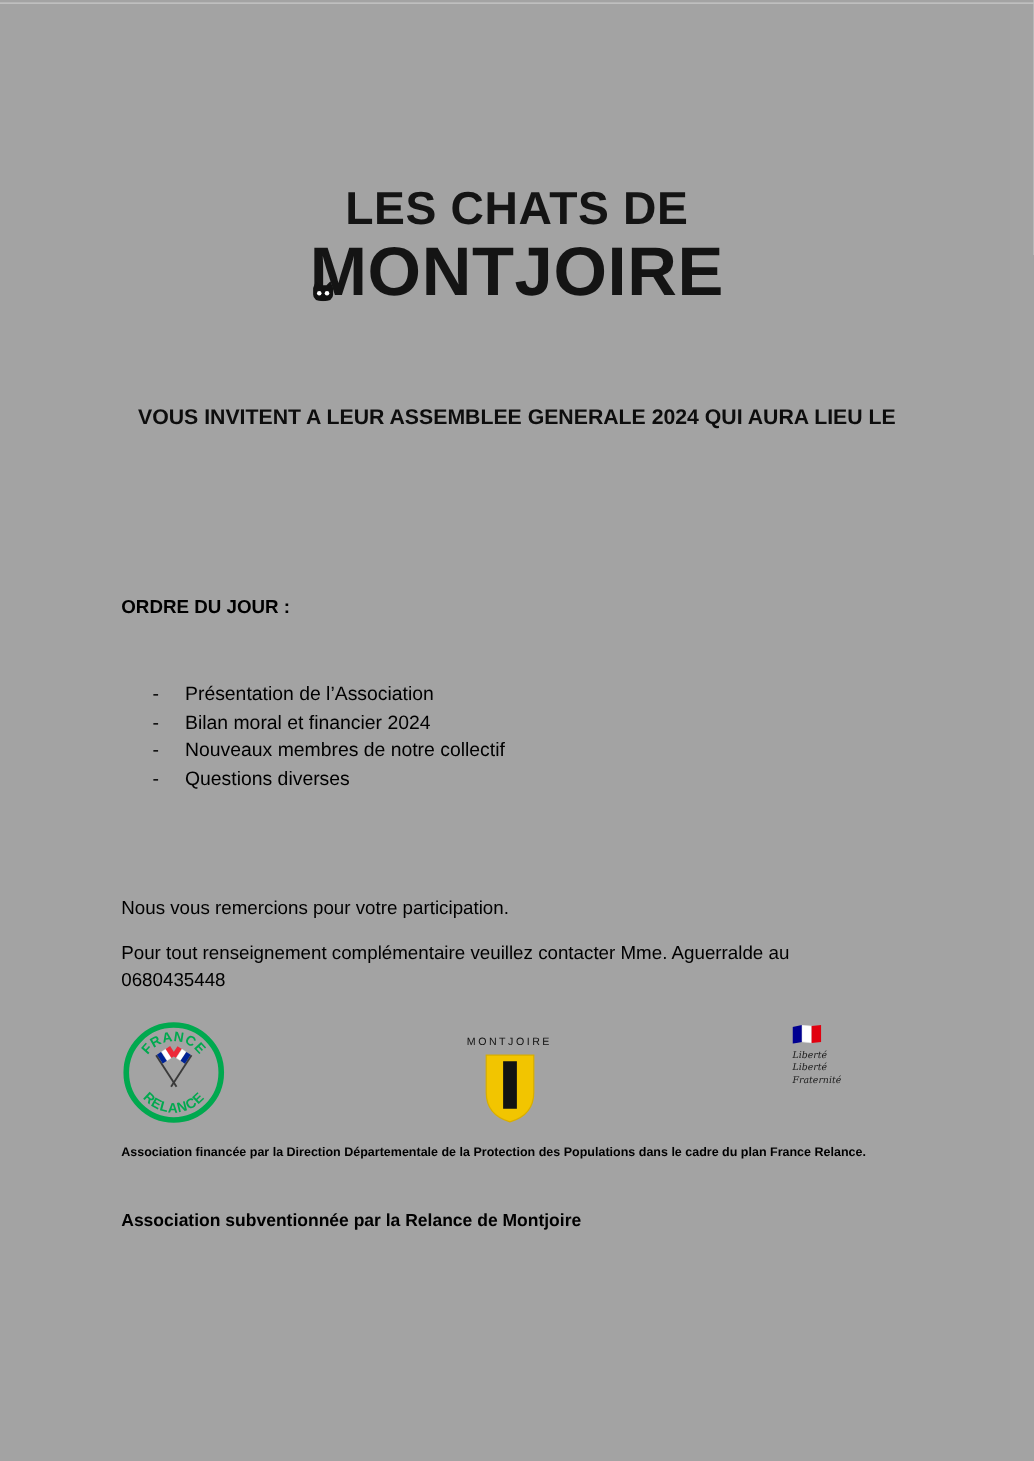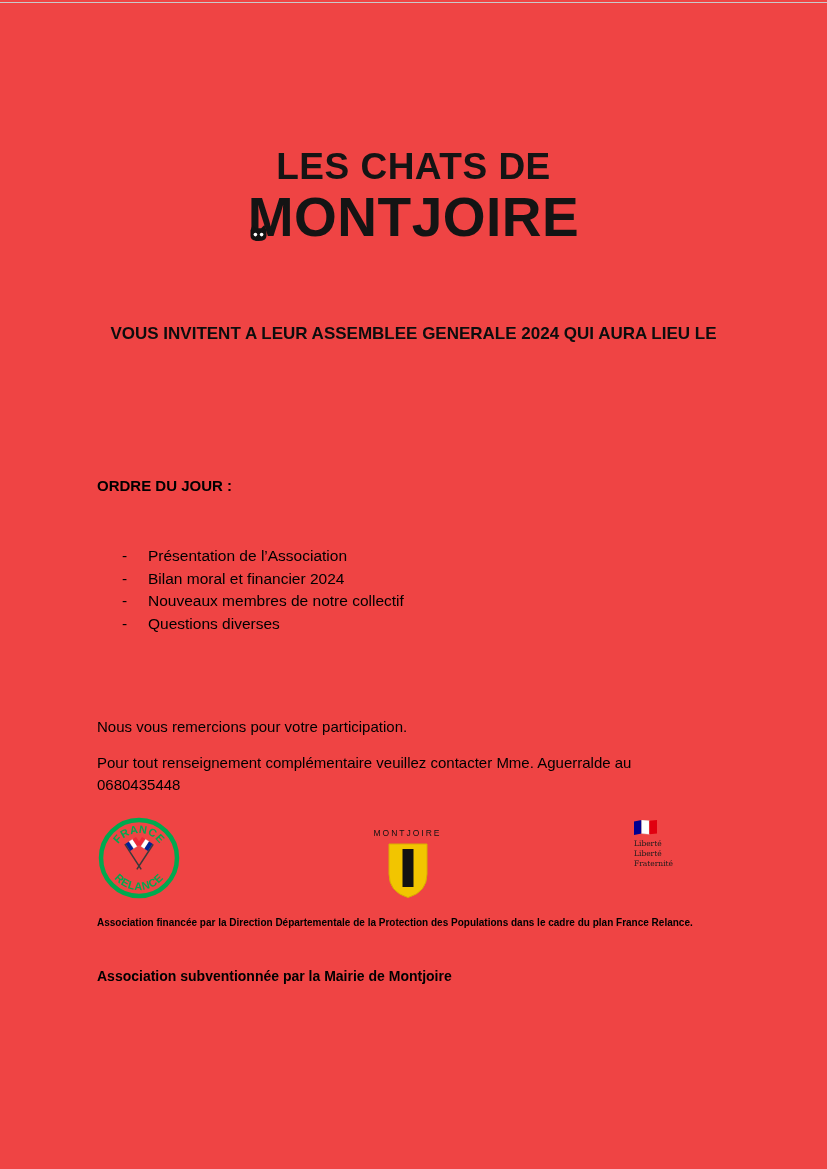--- a/index.html
+++ b/index.html
@@ -3,21 +3,21 @@
 <meta charset="utf-8">
 <style>
   * { margin: 0; padding: 0; box-sizing: border-box; }
   html, body { background: #ffffff; }
   body {
     width: 827px; height: 1169px;
     position: relative; overflow: hidden;
     font-family: "Liberation Sans", sans-serif;
     color: #000;
   }
-  .page { position: absolute; inset: 0; background: #ef4444; }
+  .page { position: absolute; inset: 0; background: #a3a3a3; }
   .top-rule { position: absolute; top: 2px; left: 0; width: 100%; height: 1px; background: #c9c9c9; }
 
   
   .brand { position: absolute; top: 146px; left: 0; width: 100%; text-align: center; color: #141414; }
   .brand-line1 { font-size: 37px; font-weight: 700; letter-spacing: 0.5px; line-height: 1.15; }
   .brand-line2-wrap { position: relative; display: inline-block; margin-top: 1px; }
   .brand-line2 { font-size: 55px; font-weight: 700; letter-spacing: 0.5px; line-height: 1.0; }
   .cat-icon { position: absolute; left: 1px; bottom: 4px; line-height: 0; }
 
   
@@ -41,21 +41,21 @@
   .fr-logo { display: block; }
   .fr-arc-text { font-family: "Liberation Sans", sans-serif; font-size: 11px; font-weight: 700; letter-spacing: 0.5px; fill: #00a94f; }
 
   .montjoire-logo { margin-top: 12px; width: 70px; text-align: center; }
   .mj-label { font-size: 8.5px; letter-spacing: 2px; color: #111; white-space: nowrap; }
   .mj-shield { display: block; margin: 4px auto 0; }
 
   .prefet-logo { width: 96px; margin-top: 4px; }
   .prefet-flag { display: block; margin-bottom: 3px; }
   .prefet-name { font-size: 12.5px; font-weight: 700; line-height: 1.25; letter-spacing: 0.2px; color: #000; }
-  .prefet-motto { margin-top: 4px; font-family: "DejaVu Serif", serif; font-size: 7.5px; line-height: 1.35; color: #1a1a1a; }
+  .prefet-motto { margin-top: 4px; font-family: "DejaVu Serif", serif; font-style: italic; font-size: 7.5px; line-height: 1.35; color: #1a1a1a; }
 
   
   .funding { position: absolute; left: 97px; top: 915px; width: 640px; font-weight: 700; font-size: 10px; line-height: 1.6; }
   .subsidy { position: absolute; left: 97px; top: 968px; font-weight: 700; font-size: 14px; }
 </style>
 </head>
 <body>
 
 <div class="page">
   <div class="top-rule"></div>
@@ -144,14 +144,14 @@
       </svg>
       <div class="prefet-motto">
         <div>Liberté</div>
         <div>Liberté</div>
         <div>Fraternité</div>
       </div>
     </div>
   </div>
 
   <p class="funding">Association financée par la Direction Départementale de la Protection des Populations dans le cadre du plan France Relance.</p>
-  <p class="subsidy">Association subventionnée par la Mairie de Montjoire</p>
+  <p class="subsidy">Association subventionnée par la Relance de Montjoire</p>
 </div>
 
 </body></html>

